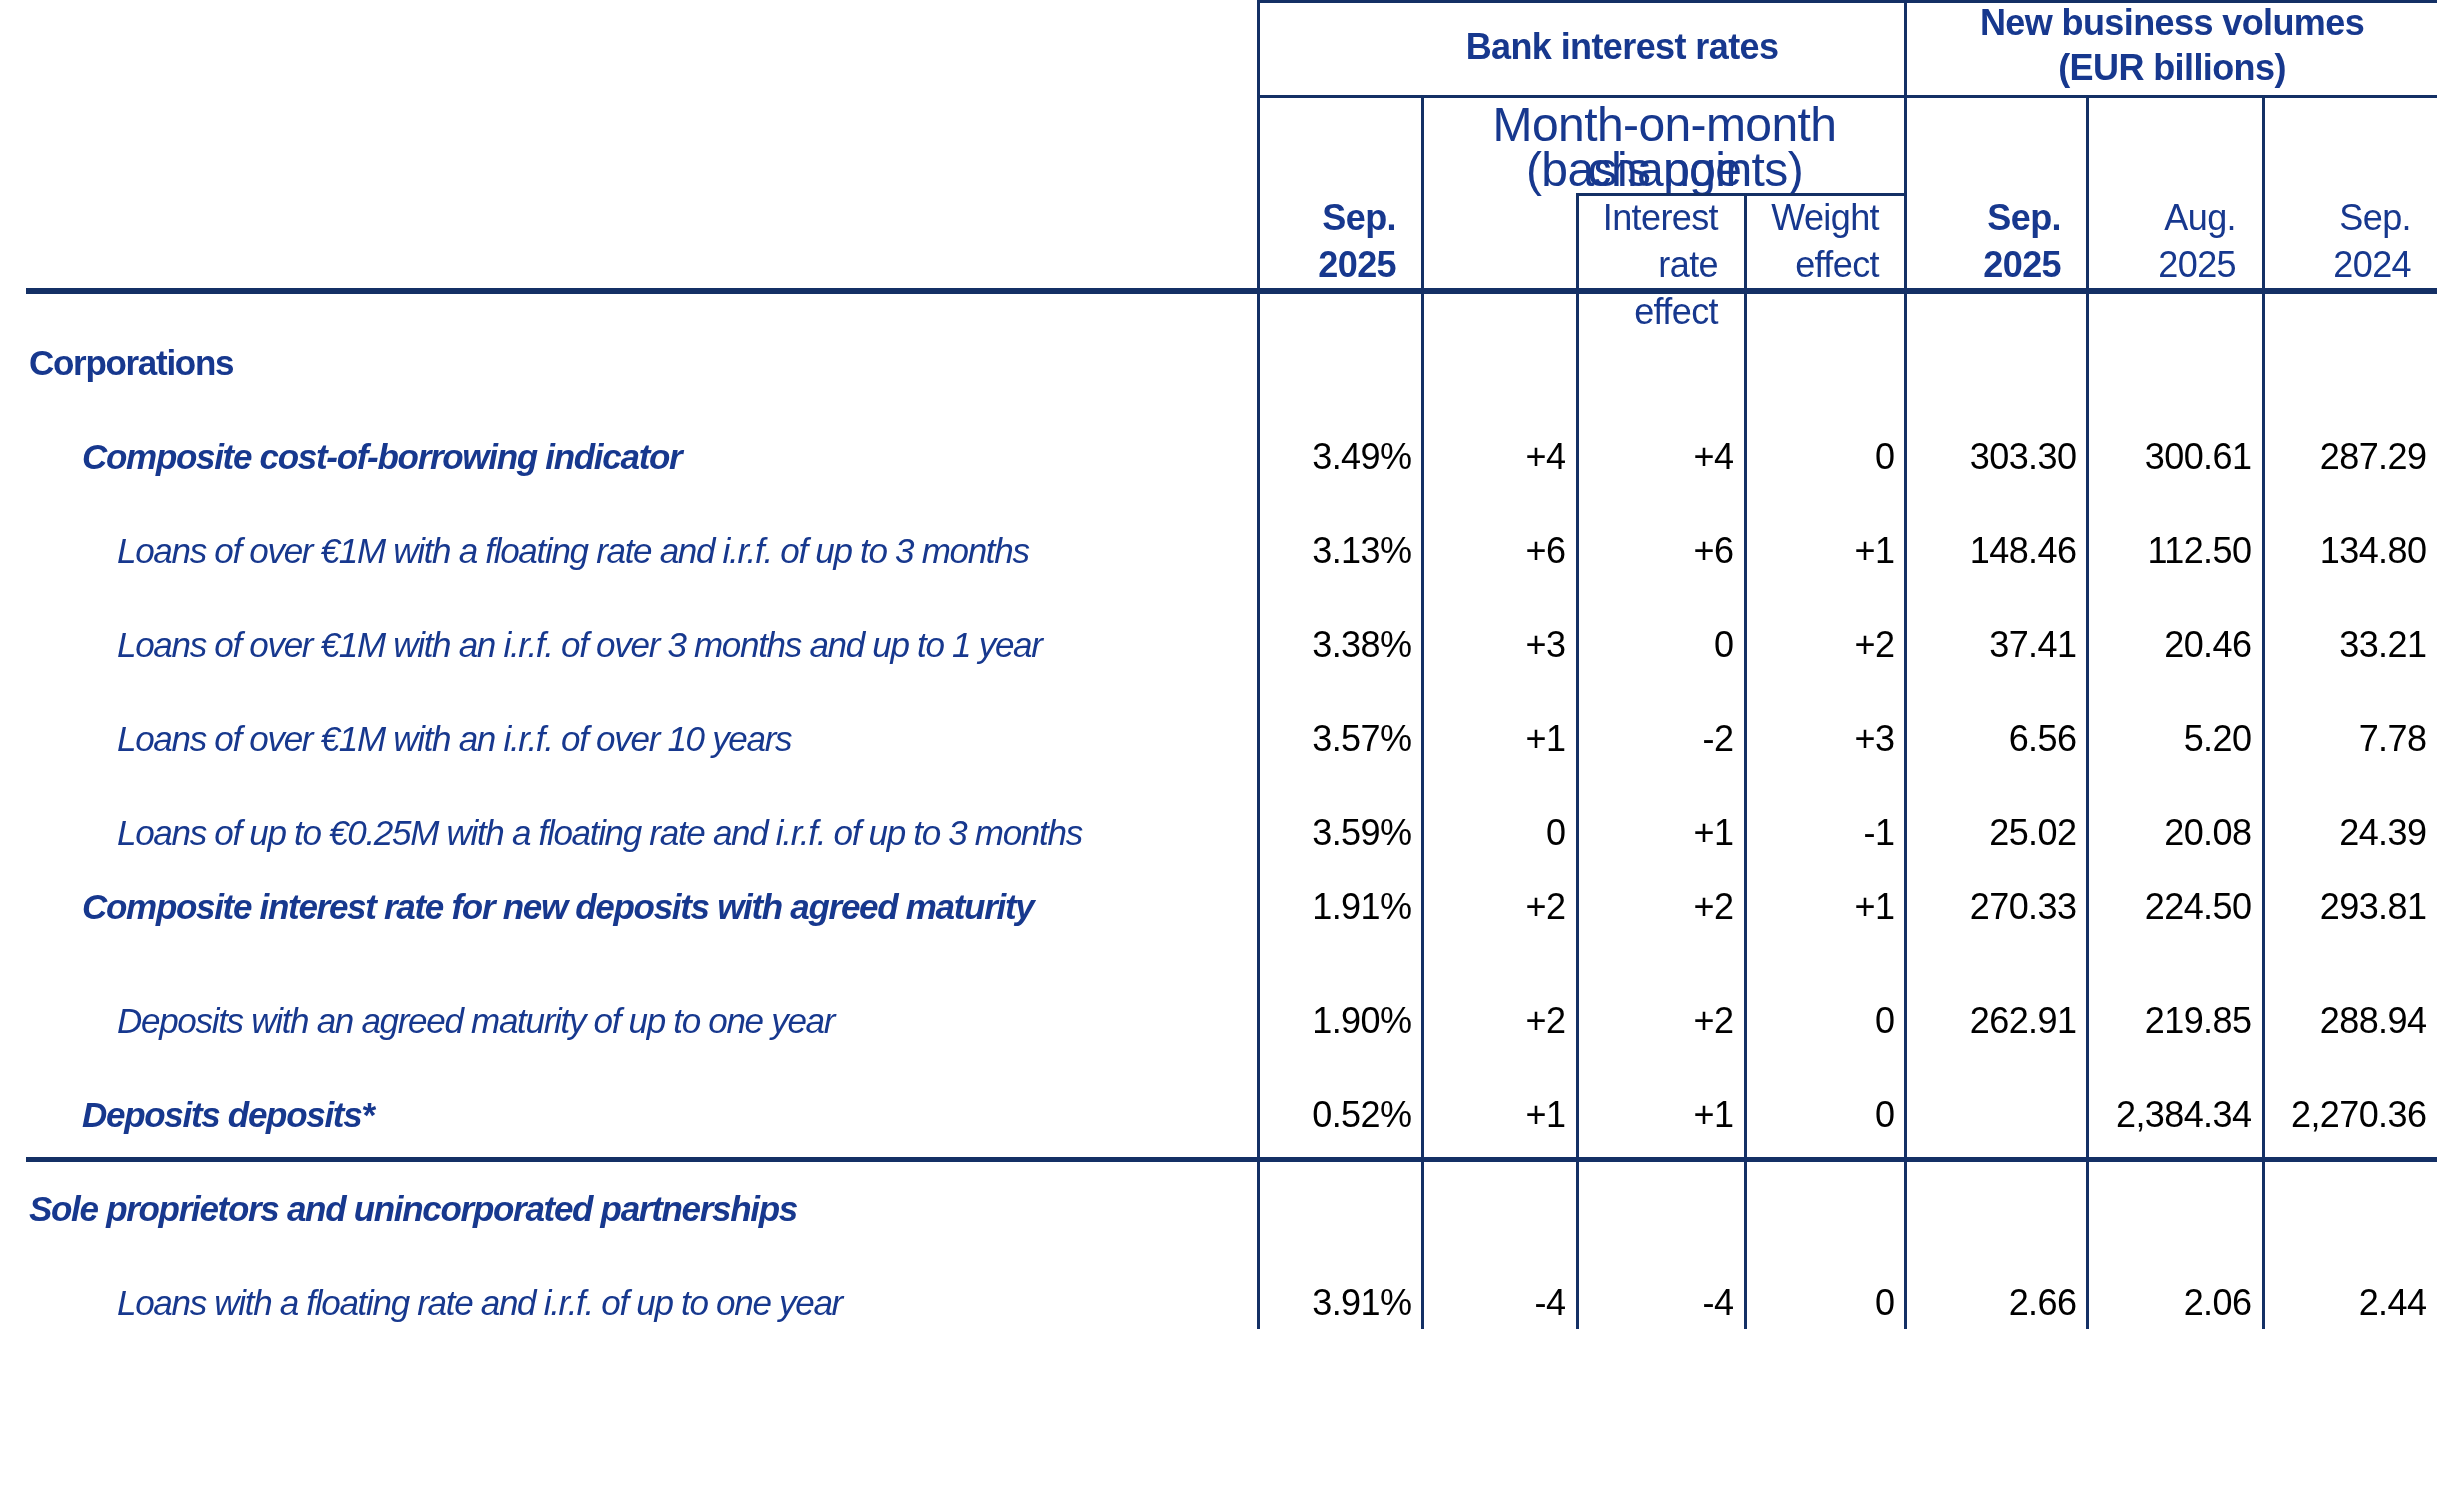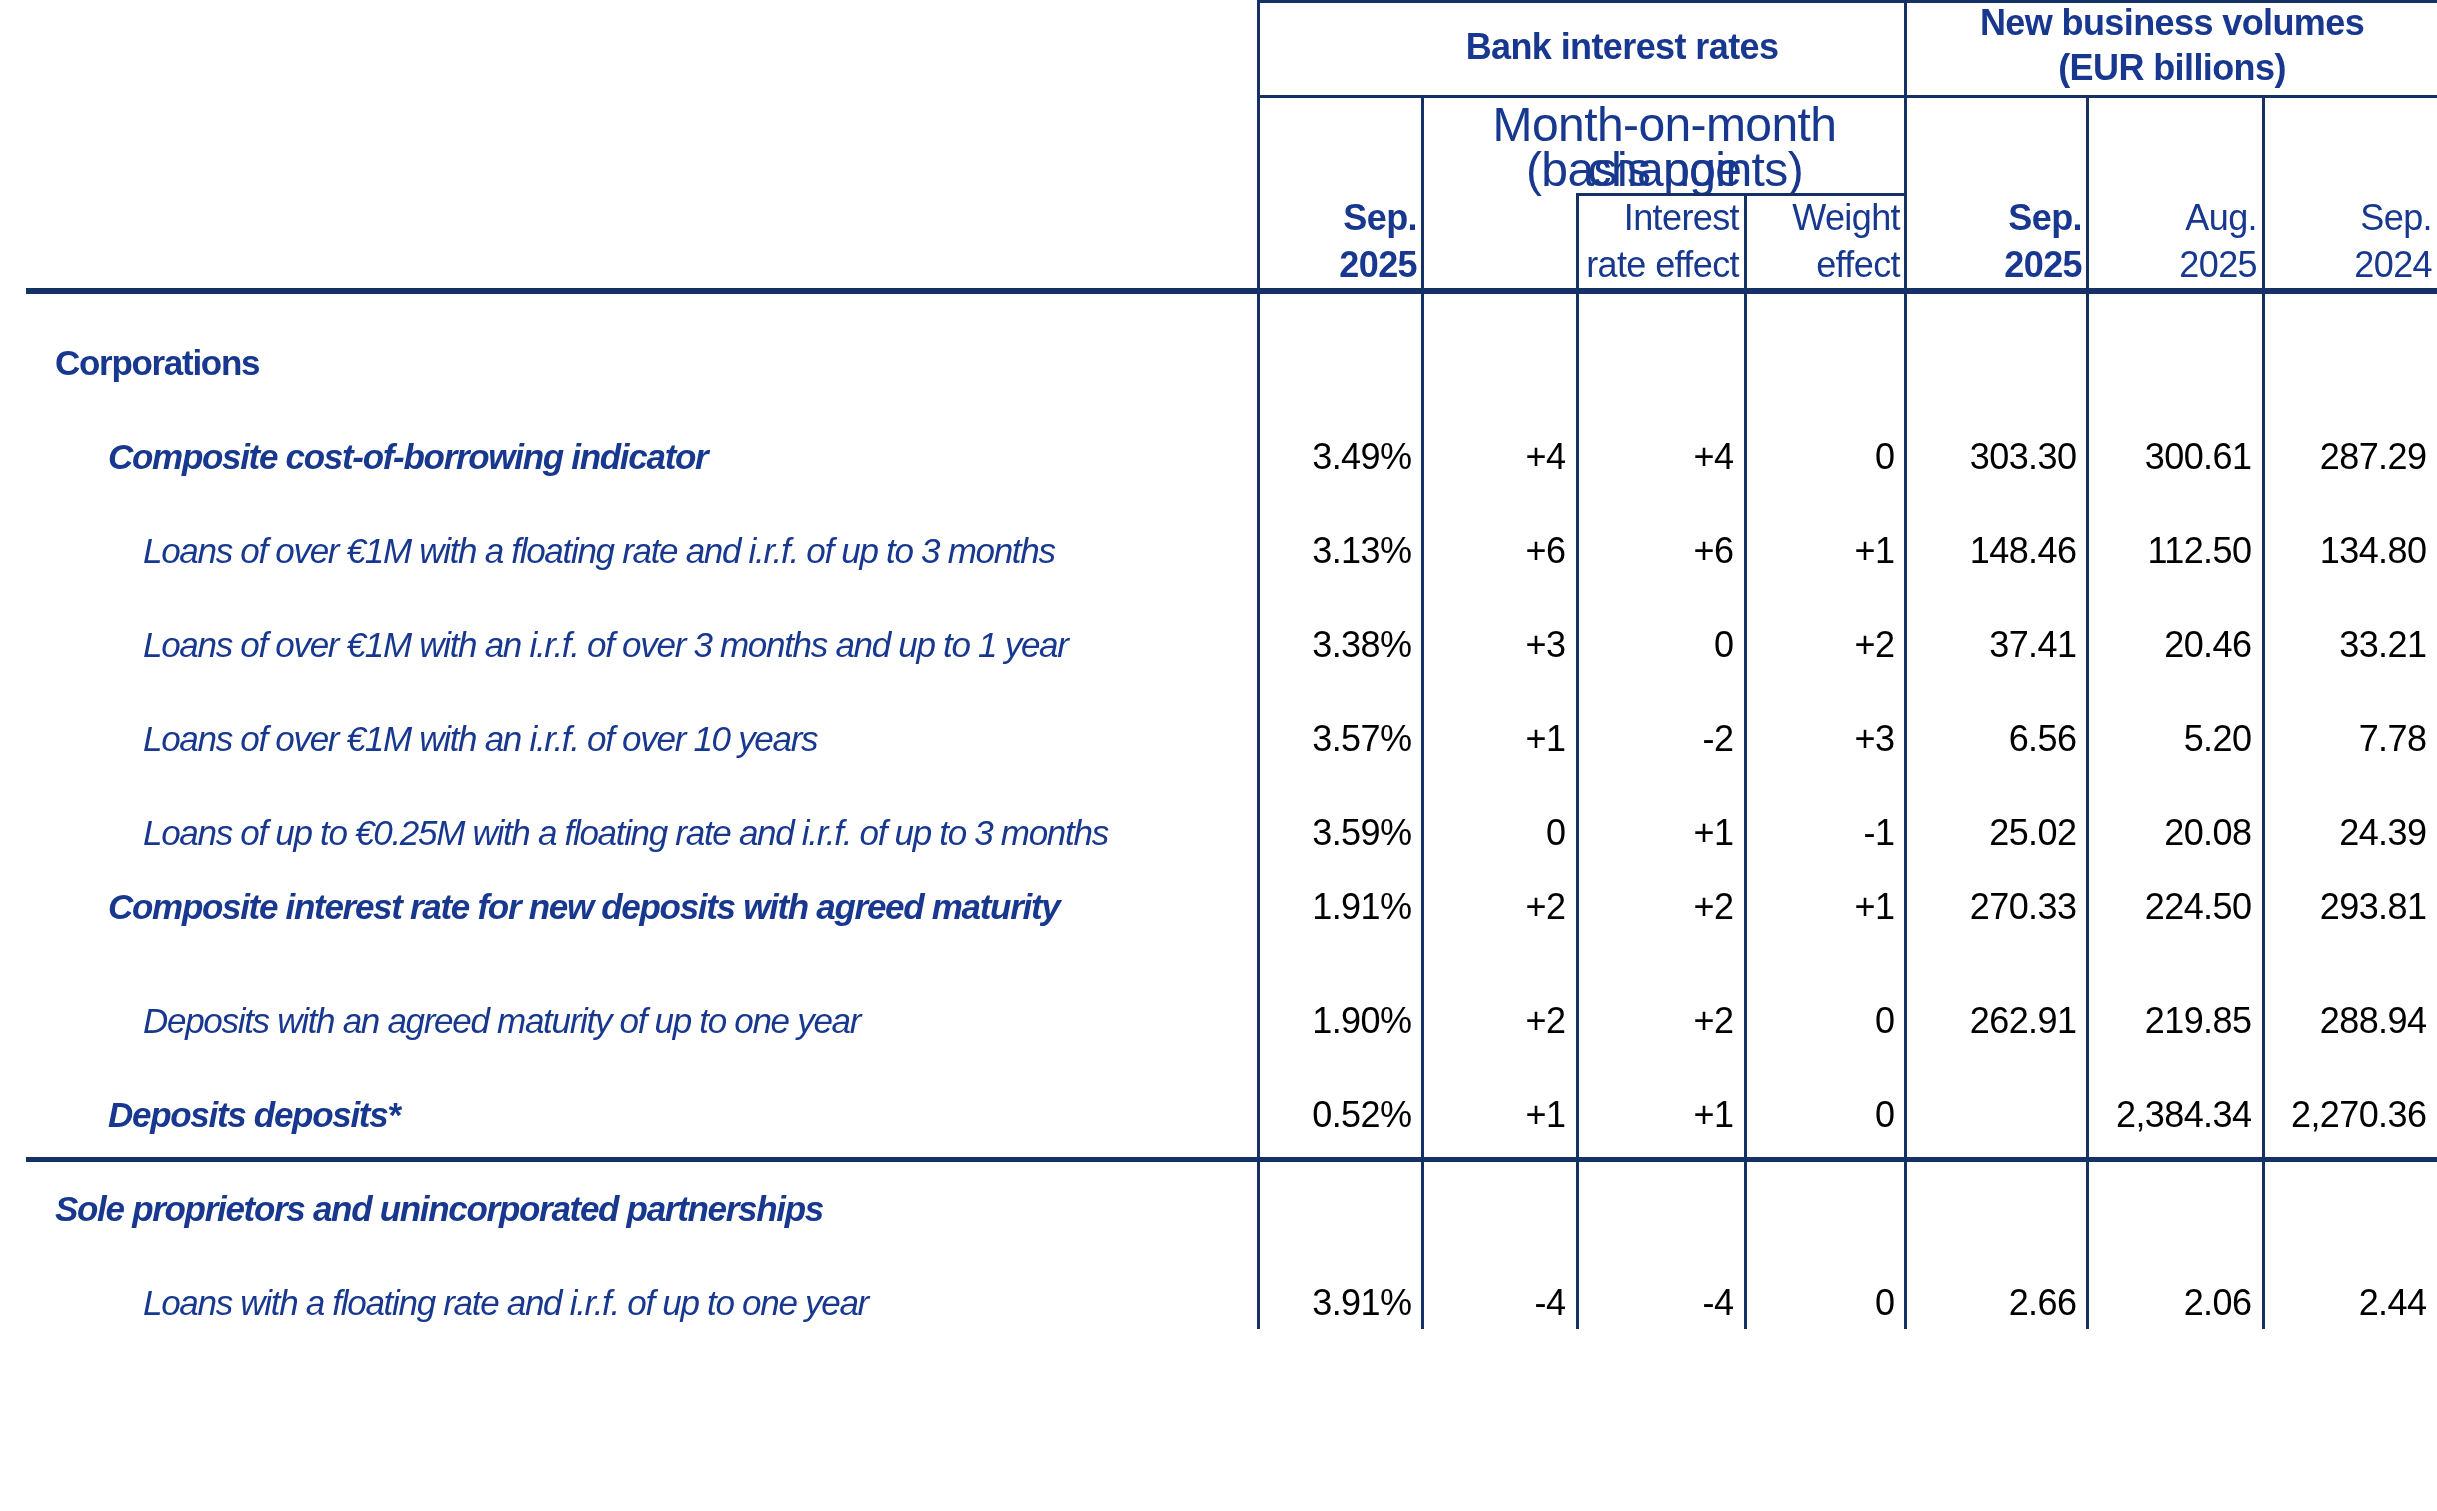--- a/index.html
+++ b/index.html
@@ -32,37 +32,37 @@
   .hdr-mm{
     left:1423px;top:102px;width:483px;
     text-align:center;color:var(--text-navy);
     font-size:48px;letter-spacing:-0.6px;
   }
   .hdr-mm div{height:45px;line-height:45px;}
   .colhdr{
     position:absolute;top:194px;height:95px;
     text-align:right;color:var(--text-navy);
     font-size:36px;letter-spacing:-0.6px;
-    padding-right:6px;box-sizing:border-box;
+    padding-right:27px;box-sizing:border-box;
   }
   .colhdr div{height:47px;line-height:47px;}
   
   .c1{left:1258px;width:165px;}
   .c2{left:1423px;width:154px;}
   .c3{left:1577px;width:168px;}
   .c4{left:1745px;width:161px;}
   .c5{left:1906px;width:182px;}
   .c6{left:2088px;width:175px;}
   .c7{left:2263px;width:175px;}
   
   .row{position:absolute;left:0;width:2438px;height:94px;}
   .label{
     position:absolute;top:0;height:100%;
     display:flex;align-items:center;white-space:nowrap;
-    color:var(--text-navy);font-size:35px;letter-spacing:-1.3px;margin-left:26px;
+    color:var(--text-navy);font-size:35px;letter-spacing:-1.3px;
   }
   .ind1{left:29px;}
   .ind2{left:82px;}
   .ind3{left:117px;}
   .cell{
     position:absolute;top:0;height:100%;
     display:flex;align-items:center;justify-content:flex-end;
     padding-right:11.7px;box-sizing:border-box;
     color:var(--data-black);font-size:36px;letter-spacing:-0.6px;white-space:nowrap;
   }

